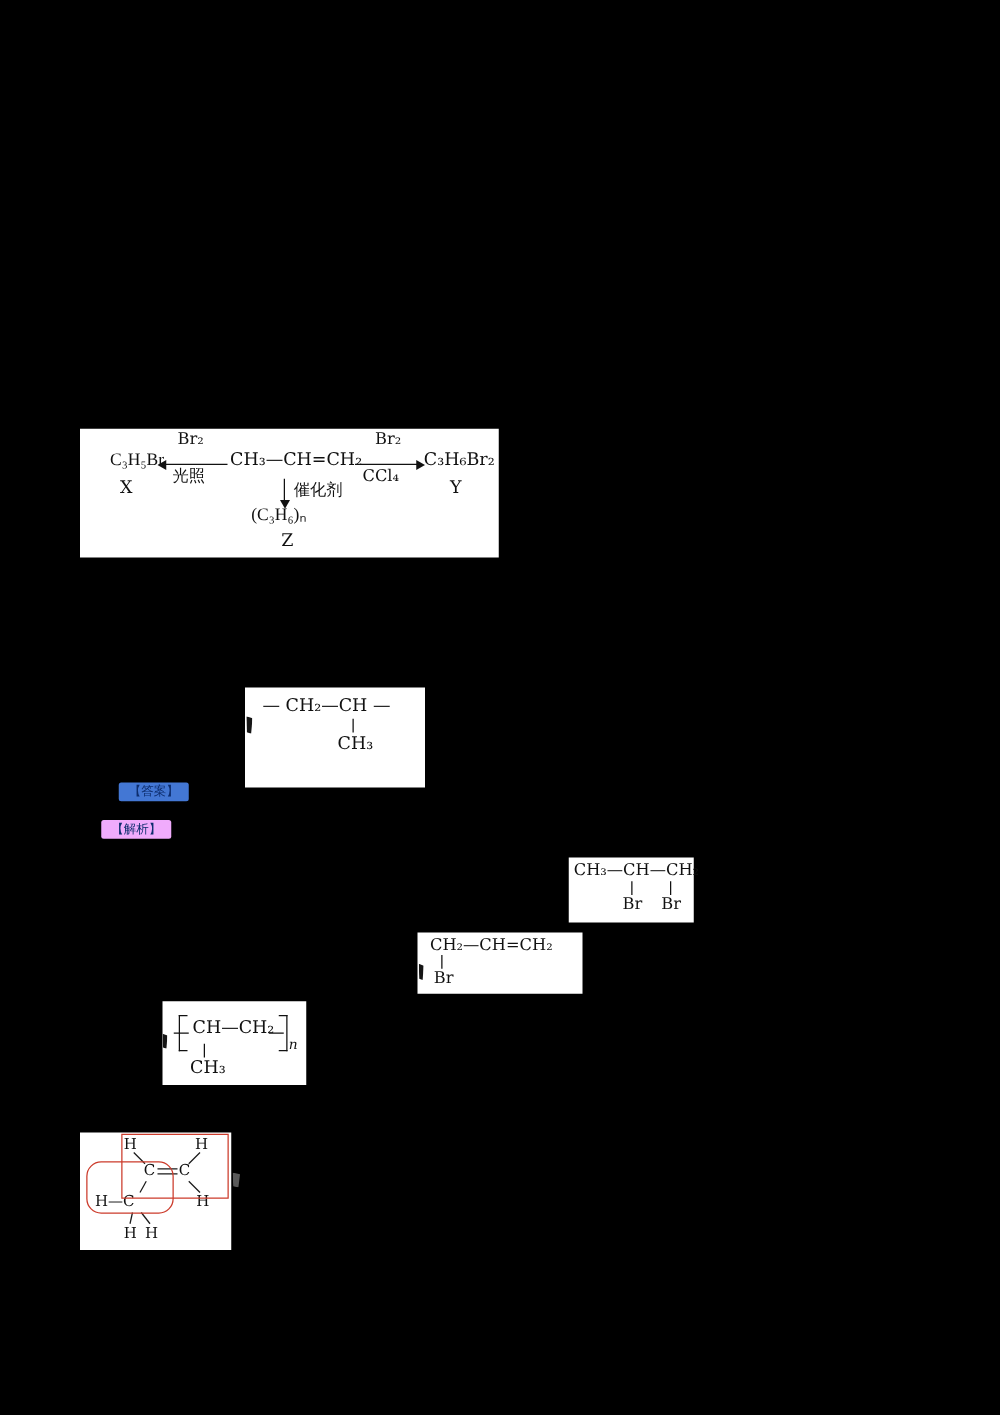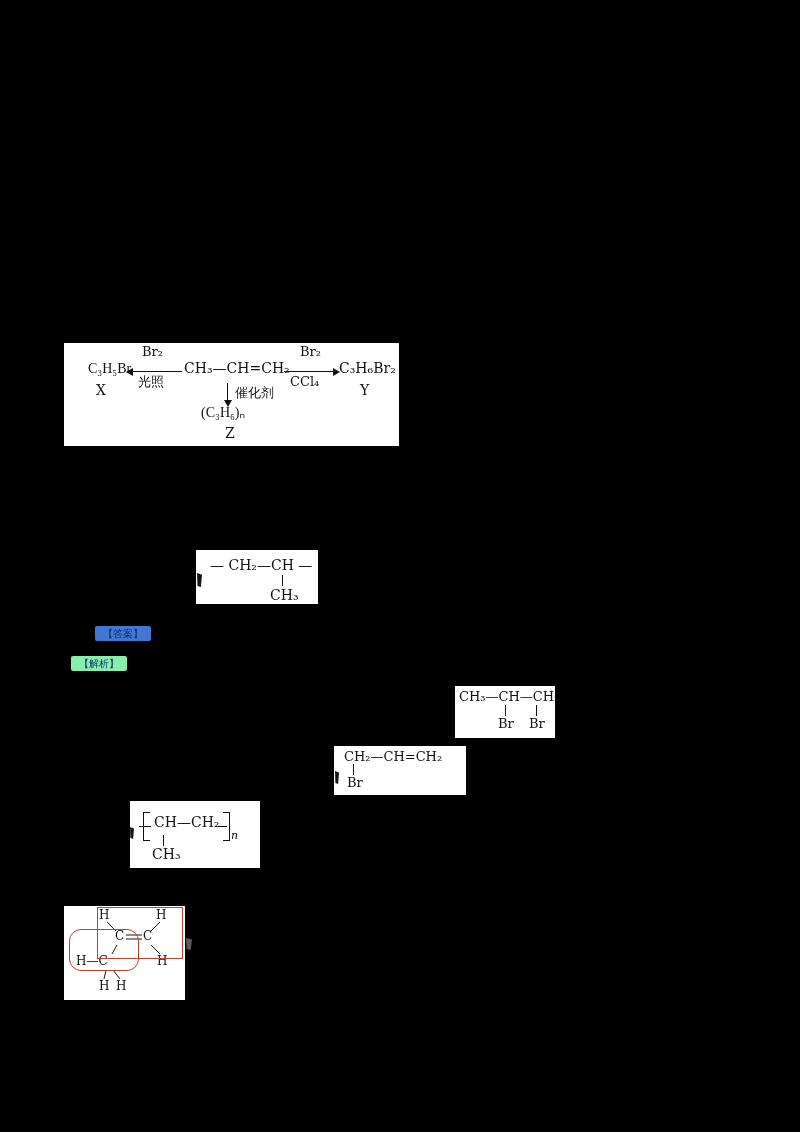--- a/index.html
+++ b/index.html
@@ -54,46 +54,46 @@
     <span class="t" style="left:296px;top:40px;">Y</span>
 
     <div class="vl" style="left:163px;top:40px;height:18px;"></div>
     <div class="ah-down" style="left:160px;top:57px;"></div>
     <span class="t s13" style="left:171px;top:43px;">催化剂</span>
 
     <span class="t" style="left:137px;top:62px;font-family:Liberation Serif, serif;">(C₃H₆)ₙ</span>
     <span class="t" style="left:161px;top:83px;">Z</span>
   </div>
 
-  <div class="panel" style="left:196px;top:550px;width:122px;height:54px;">
+  <div class="panel" style="left:196px;top:550px;width:122px;height:80px;padding-left:22px;">
     <div class="frag" style="left:1px;top:23px;width:5px;height:14px;"></div>
     <span class="t" style="left:14px;top:8px;">— CH₂—CH —</span>
     <div class="vbond" style="left:86px;top:25px;"></div>
     <span class="t" style="left:74px;top:38px;">CH₃</span>
   </div>
 
   <div class="badge" style="left: 75px; top: 626px; background: rgb(67, 119, 212); color: rgb(13, 45, 110); margin-left: 20px;">【答案】</div>
-  <div class="badge" style="left: 71px; top: 656px; background: #86efac; color: rgb(13, 45, 110);">【解析】</div>
+  <div class="badge" style="left: 81px; top: 656px; background: #f0abfc; color: rgb(13, 45, 110);">【解析】</div>
 
   <div class="panel" style="left:455px;top:686px;width:100px;height:52px;">
     <span class="t s13" style="left:4px;top:4px;">CH₃—CH—CH₂</span>
     <div class="vbond" style="left:50px;top:19px;"></div>
     <div class="vbond" style="left:81px;top:19px;"></div>
     <span class="t s13" style="left:43px;top:31px;">Br</span>
     <span class="t s13" style="left:74px;top:31px;">Br</span>
   </div>
 
   <div class="panel" style="left:334px;top:746px;width:116px;height:49px;padding-left:16px;">
     <div class="frag" style="left:1px;top:25px;width:4px;height:13px;"></div>
     <span class="t s13" style="left:10px;top:4px;">CH₂—CH=CH₂</span>
     <div class="vbond" style="left:19px;top:18px;"></div>
     <span class="t s13" style="left:13px;top:30px;">Br</span>
   </div>
 
-  <div class="panel" style="left:130px;top:801px;width:130px;height:67px;">
+  <div class="panel" style="left:130px;top:801px;width:115px;height:67px;">
     <div class="frag" style="left:0px;top:26px;width:4px;height:12px;"></div>
     <div class="pbr pbr-l" style="left:13px;top:11px;"></div>
     <div class="hl" style="left:9px;top:25px;width:12px;"></div>
     <span class="t" style="left:24px;top:14px;">CH—CH₂</span>
     <div class="hl" style="left:85px;top:25px;width:12px;"></div>
     <div class="pbr pbr-r" style="left:93px;top:11px;"></div>
     <span class="nsub" style="left:101px;top:28px;">n</span>
     <div class="vbond" style="left:33px;top:34px;"></div>
     <span class="t" style="left:22px;top:46px;">CH₃</span>
   </div>

